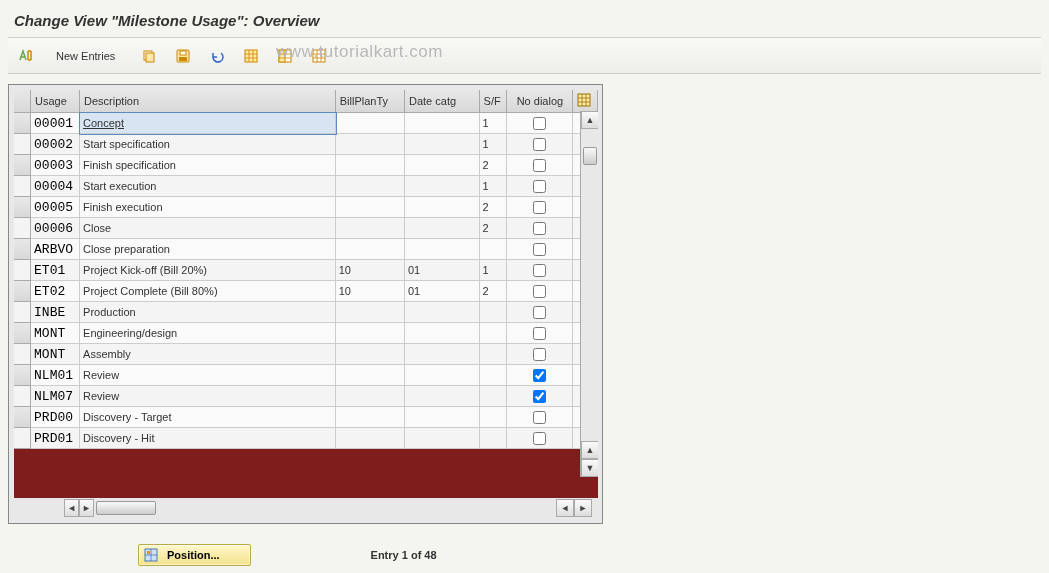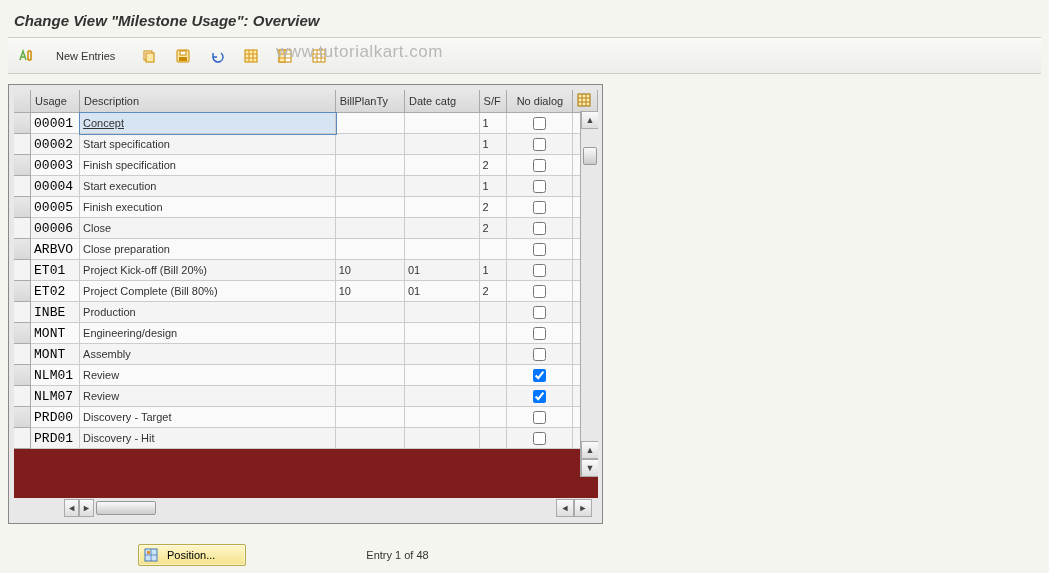--- a/index.html
+++ b/index.html
@@ -207,20 +207,21 @@
     .hscroll .right-arrows{
       display:flex;
     }
 
     .footer {
       margin-top: 20px;
       display:flex;
       align-items:center;
       gap: 120px;
       padding-left: 130px;
+      font-weight: bold;
     }
     .position-btn {
       display:flex;
       align-items:center;
       background: linear-gradient(to bottom,#fff7cc,#f3e28a);
       border:1px solid #bba94a;
       border-radius:2px;
       padding: 2px 30px 2px 4px;
       height: 22px;
       font-size: 11px;

